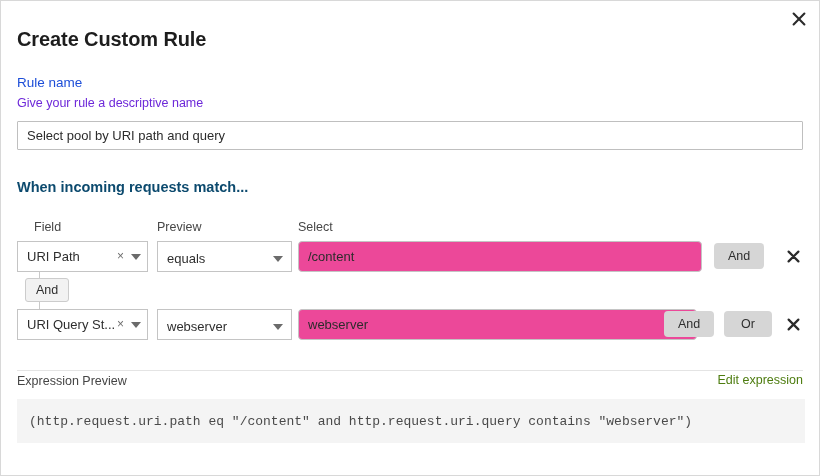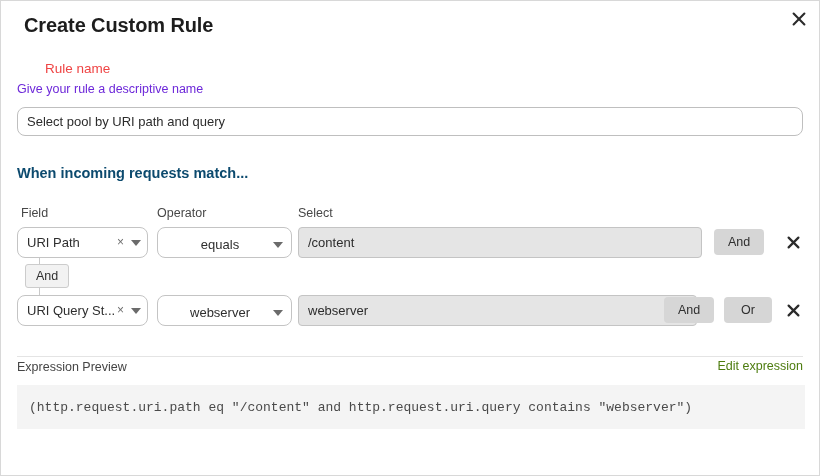--- a/index.html
+++ b/index.html
@@ -21,22 +21,21 @@
     width: 820px;
     height: 476px;
     background: #ffffff;
     border: 1px solid #d8d8d8;
     padding: 0;
   }
 
   
   .dialog-header {
     position: relative;
-    padding: 11px 16px 0 16px;
-    margin-left: 7px;
+    padding: 25px 16px 0 16px;
   }
   .dialog-title {
     font-size: 20px;
     font-weight: bold;
     color: #1d1d1d;
     letter-spacing: -0.1px;
     line-height: 26px;
     margin: 0;
   }
   .close-button {
@@ -54,40 +53,39 @@
     padding: 0;
   }
   .close-button svg { display: block; }
 
   
   .section {
     padding: 0 16px;
   }
   .field-label {
     font-size: 13.5px;
-    color: #ef4444;
+    color: #1d4ed8;
     margin-top: 22px;
     line-height: 18px;
-    margin-left: 28px;
   }
   .field-help {
     font-size: 12.5px;
     color: #6d28d9;
     margin-top: 3px;
     line-height: 17px;
   }
   .text-input {
     box-sizing: border-box;
     display: block;
     width: 786px;
     height: 29px;
     margin-top: 9px;
     padding: 0 9px;
     border: 1px solid #bfbfbf;
-    border-radius: 8px;
+    border-radius: 1px;
     background: #ffffff;
     font-family: "Liberation Sans", sans-serif;
     font-size: 13px;
     color: #2c2c2c;
     outline: none;
   }
   .text-input::placeholder { color: #9a9a9a; }
 
   
   .match-heading {
@@ -103,56 +101,55 @@
     height: 18px;
     margin-top: 21px;
   }
   .col-header {
     position: absolute;
     top: 0;
     font-size: 12.5px;
     color: #474747;
     line-height: 18px;
   }
-  .col-header.c-field { left: 4px; }
+  .col-header.c-field { left: 17px; }
   .col-header.c-operator { left: 140px; }
   .col-header.c-value { left: 281px; }
 
   
   .rows {
     position: relative;
     margin-top: 5px;
   }
   .cond-row {
     position: relative;
     height: 31px;
   }
   .cond-row + .connector-wrap + .cond-row { }
 
   .select-box {
     position: absolute;
     box-sizing: border-box;
     height: 31px;
     border: 1px solid #c4c4c4;
-    border-radius: 8px;
+    border-radius: 0;
     background: #ffffff;
     display: flex;
     align-items: center;
     cursor: pointer;
   }
   .select-box.field-select {
     left: 0px;
     width: 131px;
     padding: 0 6px 0 9px;
   }
   .select-box.operator-select {
     left: 140px;
     width: 135px;
     padding: 4px 8px 0 9px;
-    text-align: center;
   }
   .select-text {
     flex: 1 1 auto;
     font-size: 13px;
     color: #2e2e2e;
     white-space: nowrap;
     overflow: hidden;
     text-overflow: clip;
   }
   .clear-x {
@@ -173,21 +170,21 @@
   }
 
   .value-input {
     position: absolute;
     box-sizing: border-box;
     left: 281px;
     height: 31px;
     padding: 0 9px;
     border: 1px solid #c4c4c4;
     border-radius: 4px;
-    background: #e5e5e5;
+    background: #ec4899;
     font-family: "Liberation Sans", sans-serif;
     font-size: 13px;
     color: #2c2c2c;
     outline: none;
   }
   .value-input.wide { width: 404px; }
   .value-input.narrow { width: 399px; }
 
   .pill {
     position: absolute;
@@ -330,21 +327,21 @@
     <div class="field-label">Rule name</div>
     <div class="field-help">Give your rule a descriptive name</div>
     <input class="text-input" type="text" value="Select pool by URI path and query" placeholder="Select pool by URI path and query" style="">
   </div>
 
   <div class="section">
     <div class="match-heading">When incoming requests match...</div>
 
     <div class="col-headers">
       <div class="col-header c-field">Field</div>
-      <div class="col-header c-operator">Operator</div>
+      <div class="col-header c-operator">Preview</div>
       <div class="col-header c-value">Select</div>
     </div>
 
     <div class="rows">
 
       <div class="cond-row">
         <div class="select-box field-select">
           <span class="select-text">URI Path</span>
           <span class="clear-x">×</span>
           <span class="caret"></span>

